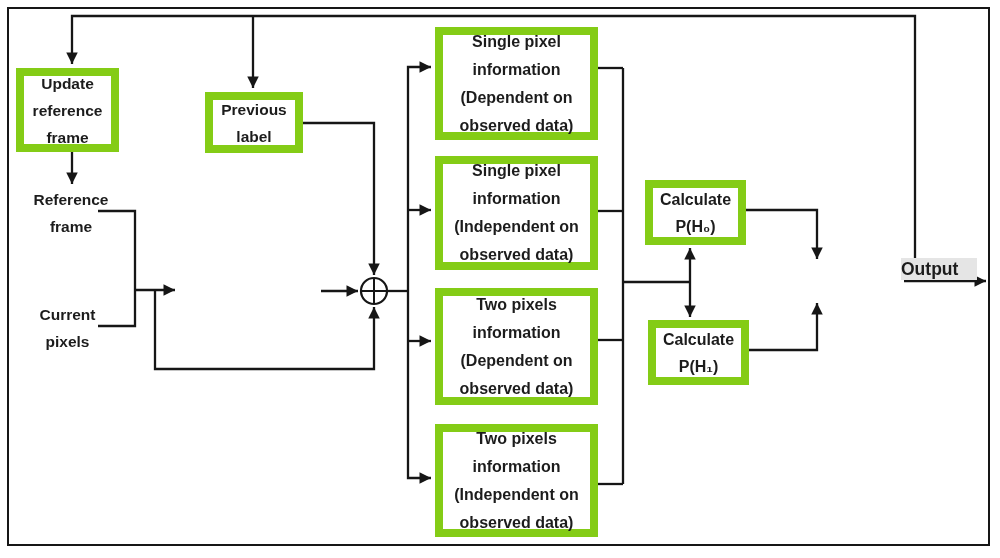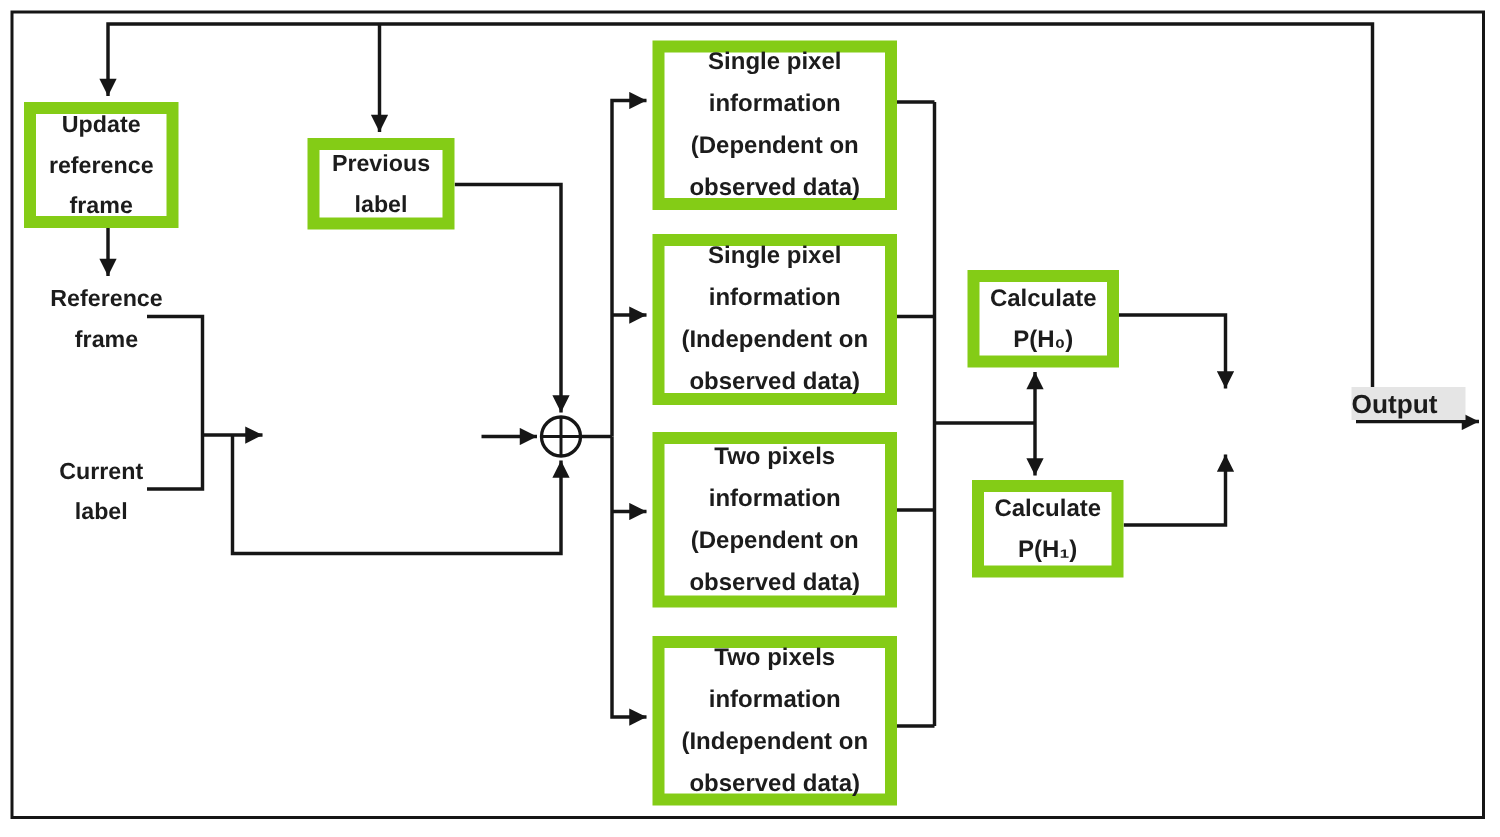--- a/index.html
+++ b/index.html
@@ -97,21 +97,21 @@
 reference
 frame</div>
 
   <div class="box fs15" id="n-prev">Previous
 label</div>
 
   <div class="lbl fs15" id="l-ref">Reference
 frame</div>
 
   <div class="lbl fs15" id="l-cur">Current
-label</div>
+pixels</div>
 
 
   <div class="box fs16" id="n-spd">Single pixel
 information
 (Dependent on
 observed data)</div>
 
   <div class="box fs16" id="n-spi">Single pixel
 information
 (Independent on

